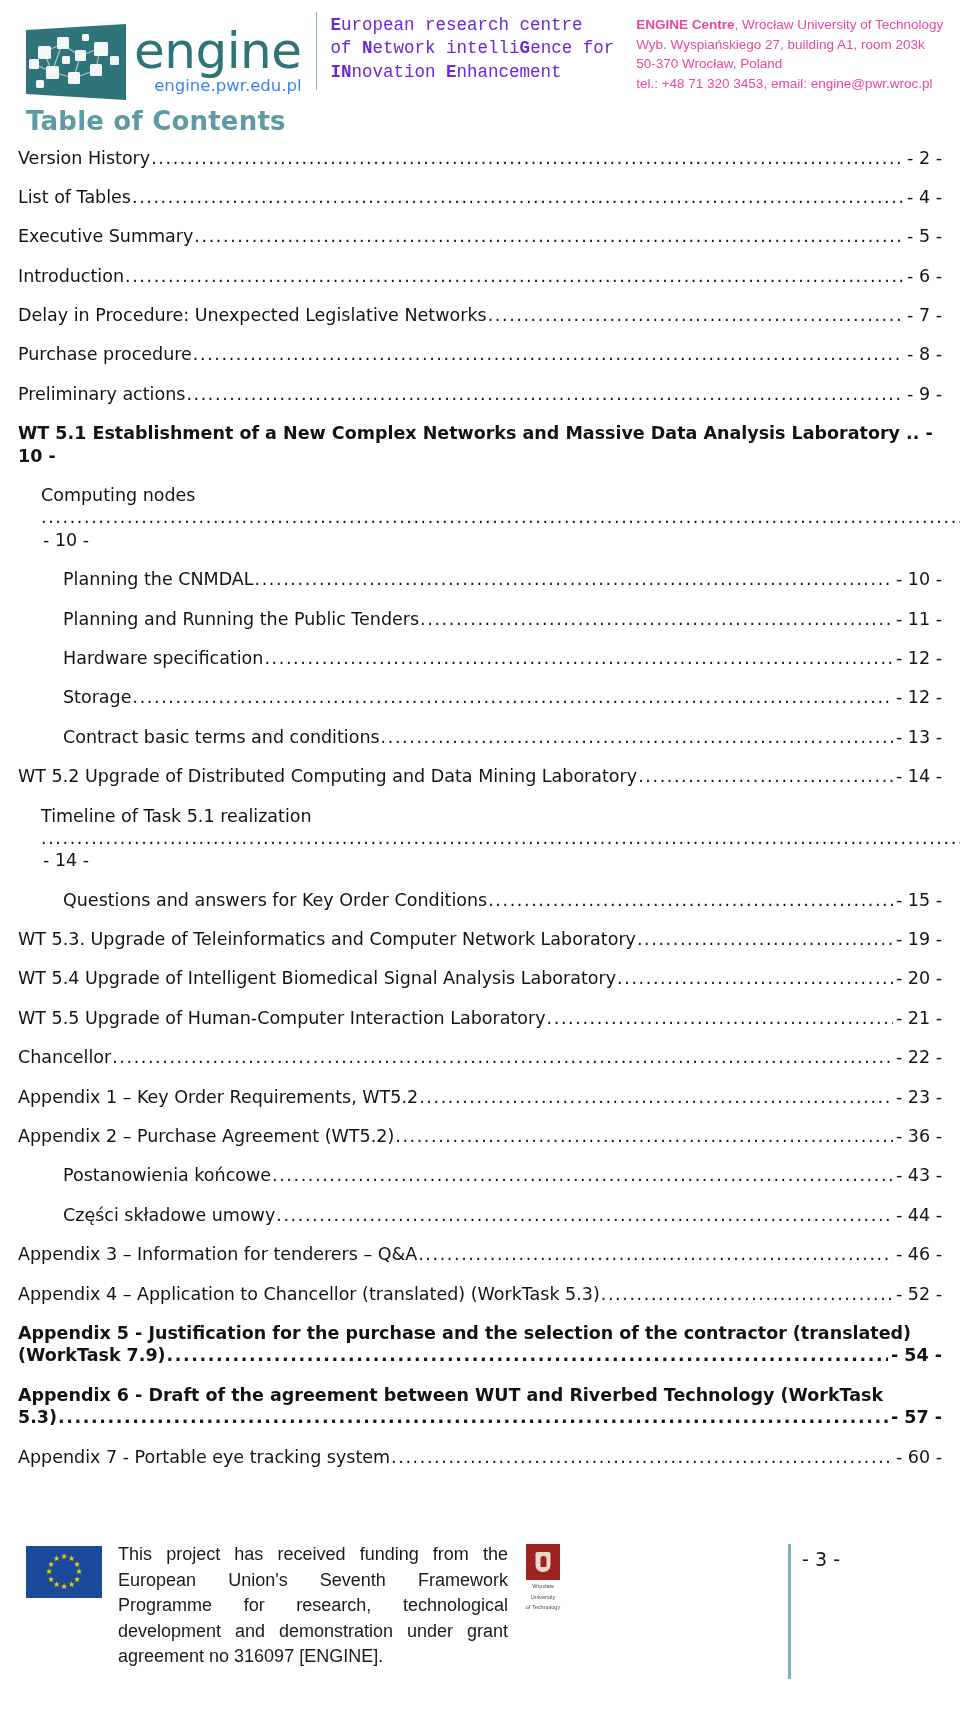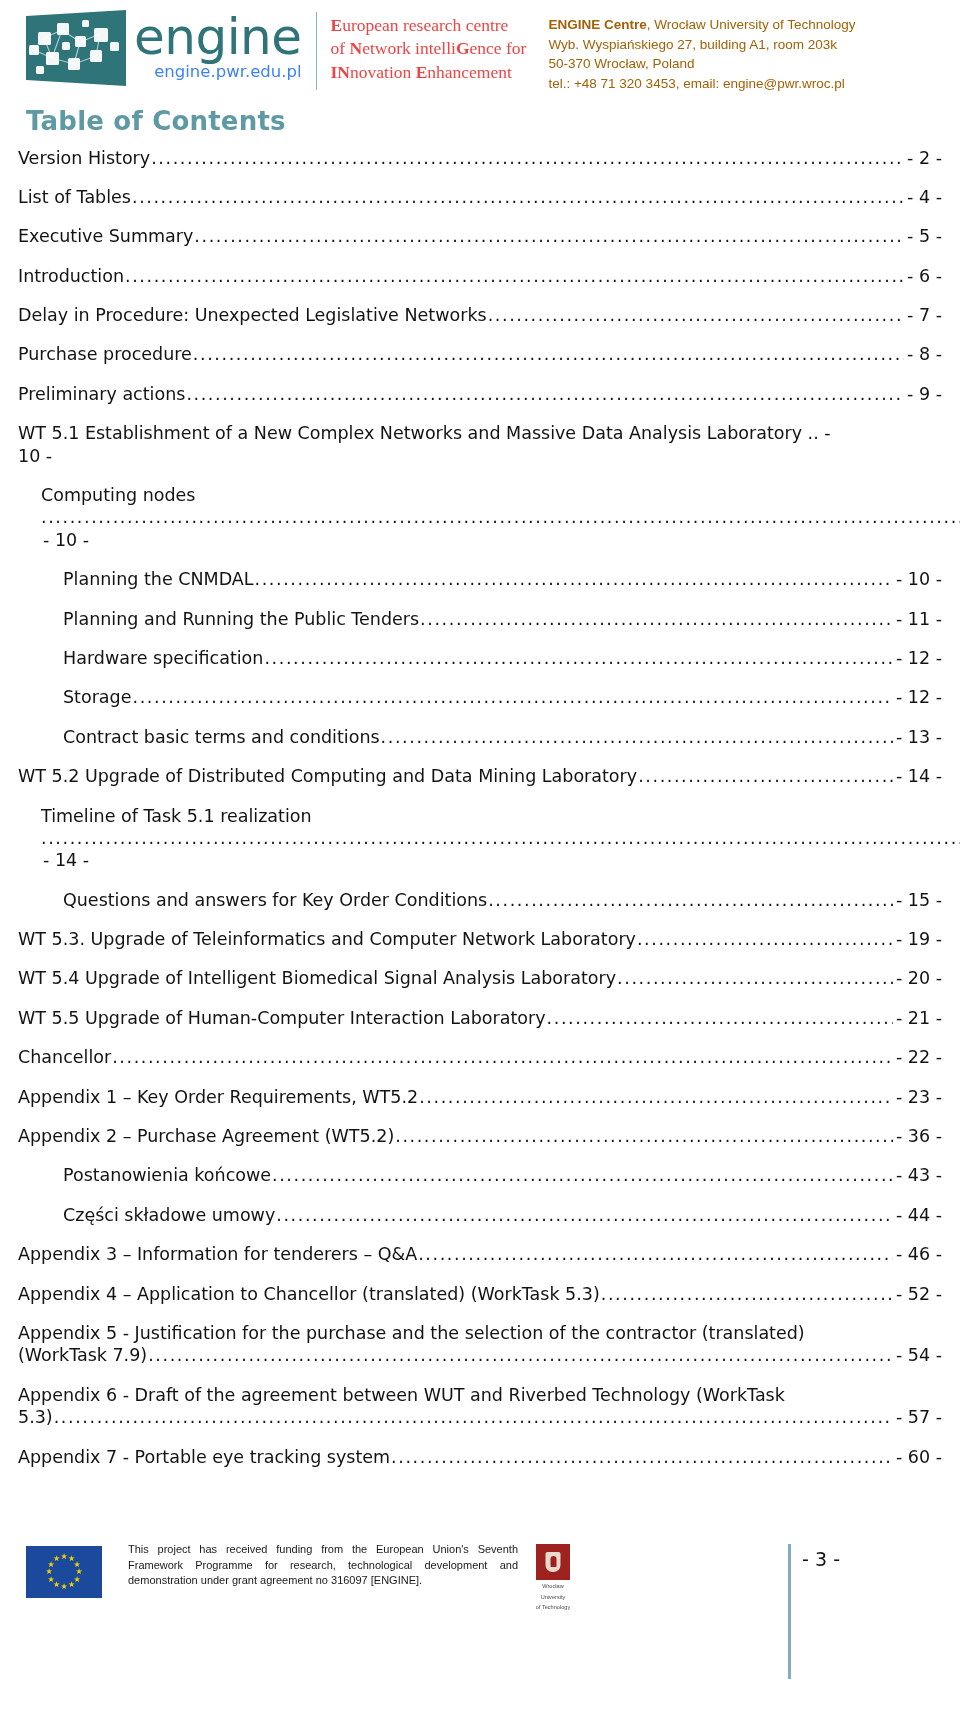--- a/index.html
+++ b/index.html
@@ -18,20 +18,21 @@
   .page-header {
     display: flex;
     align-items: flex-start;
     padding: 8px 8px 0 22px;
     height: 100px;
   }
   .logo-block {
     display: flex;
     align-items: center;
     flex: 0 0 auto;
+    margin-top: 14px;
   }
   .logo-mark {
     width: 108px;
     height: 80px;
     position: relative;
     flex: 0 0 auto;
   }
   .logo-mark .plate {
     position: absolute;
     inset: 0;
@@ -60,33 +61,33 @@
   }
   .vdivider {
     width: 1px;
     background: #8fb4b6;
     align-self: stretch;
     margin: 4px 14px 10px 14px;
   }
   .tagline {
     font-size: 17.5px;
     line-height: 1.34;
-    color: #ef4444;
-    font-family: Liberation Serif, serif;
+    color: #6d28d9;
+    font-family: Liberation Mono, monospace;
     padding-top: 6px;
     white-space: nowrap;
     flex: 0 0 auto;
   }
   .tagline b { font-weight: bold; }
   .contact {
     margin-left: 22px;
     font-family: "Liberation Sans", sans-serif;
     font-size: 13.5px;
     line-height: 1.45;
-    color: #a16207;
+    color: #ec4899;
     padding-top: 7px;
     white-space: nowrap;
   }
   .contact .l1 b { font-weight: bold; }
 
   
   .toc {
     padding: 6px 18px 0 18px;
   }
   .toc-title {
@@ -123,21 +124,21 @@
   }
   .toc-row .pg {
     flex: 0 0 auto;
     white-space: nowrap;
     padding-left: 2px;
   }
   .toc-row.lvl1 { padding-left: 22px; flex-direction: column; }
   .toc-row.lvl2 { padding-left: 45px; }
 
   
-  .toc-row.wrap { display: block; }
+  .toc-row.wrap { display: block; font-weight: bold; }
   .toc-row.wrap .wrapline {
     display: block;
   }
   .toc-row.wrap .secondline {
     display: flex;
     align-items: baseline;
   }
   .toc-row.wrap .lbl { white-space: normal; }
 
   
@@ -161,23 +162,23 @@
   .eu-flag .star {
     position: absolute;
     color: #f4d000;
     font-size: 8px;
     line-height: 8px;
     width: 8px;
     height: 8px;
     text-align: center;
   }
   .funding-text {
-    margin-left: 26px;
+    margin-left: 16px;
     font-family: "Liberation Sans", sans-serif;
-    font-size: 11px;
+    font-size: 18px;
     line-height: 1.42;
     color: #1a1a1a;
     width: 390px;
     text-align: justify;
   }
   .pwr-logo {
     margin-left: 14px;
     width: 42px;
     flex: 0 0 auto;
     text-align: center;

